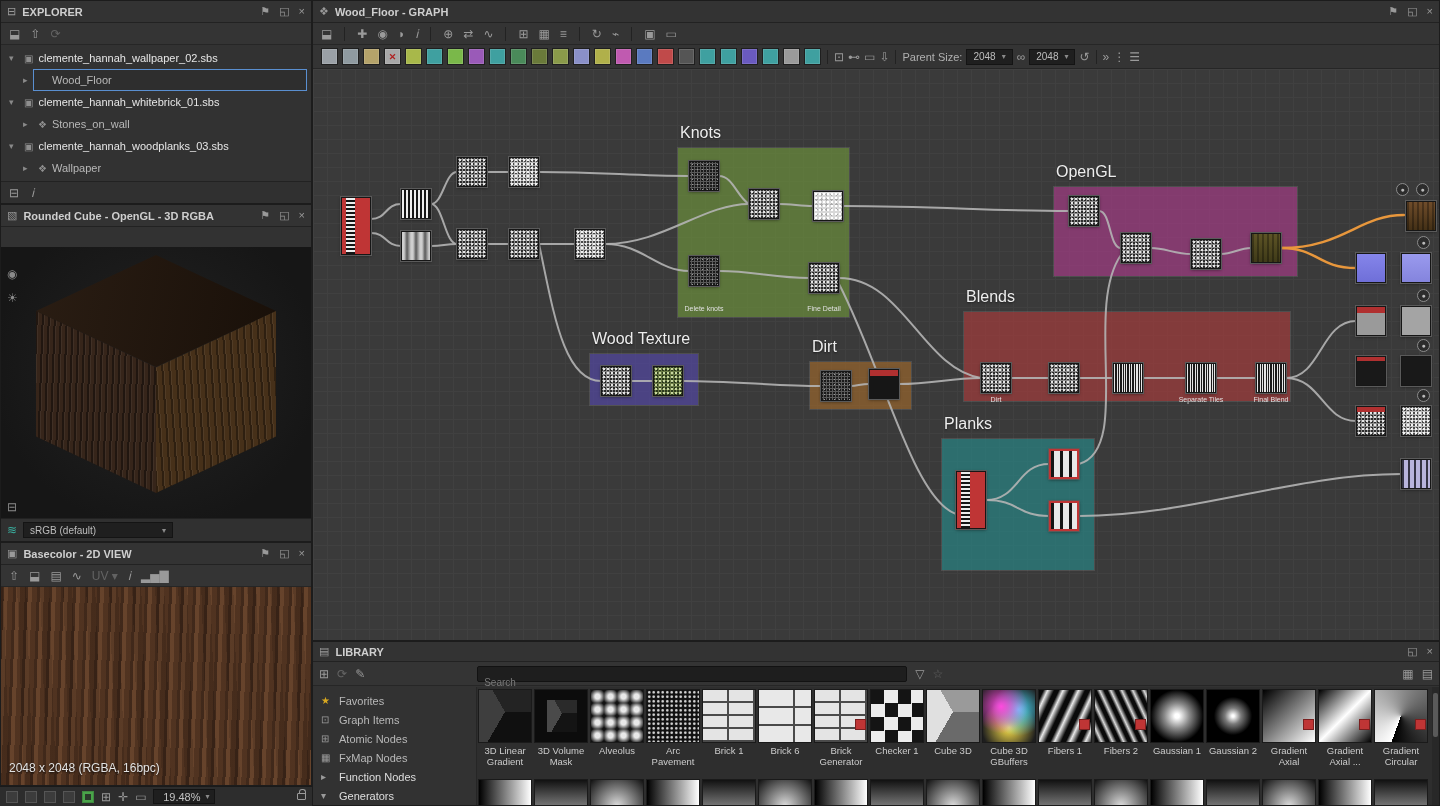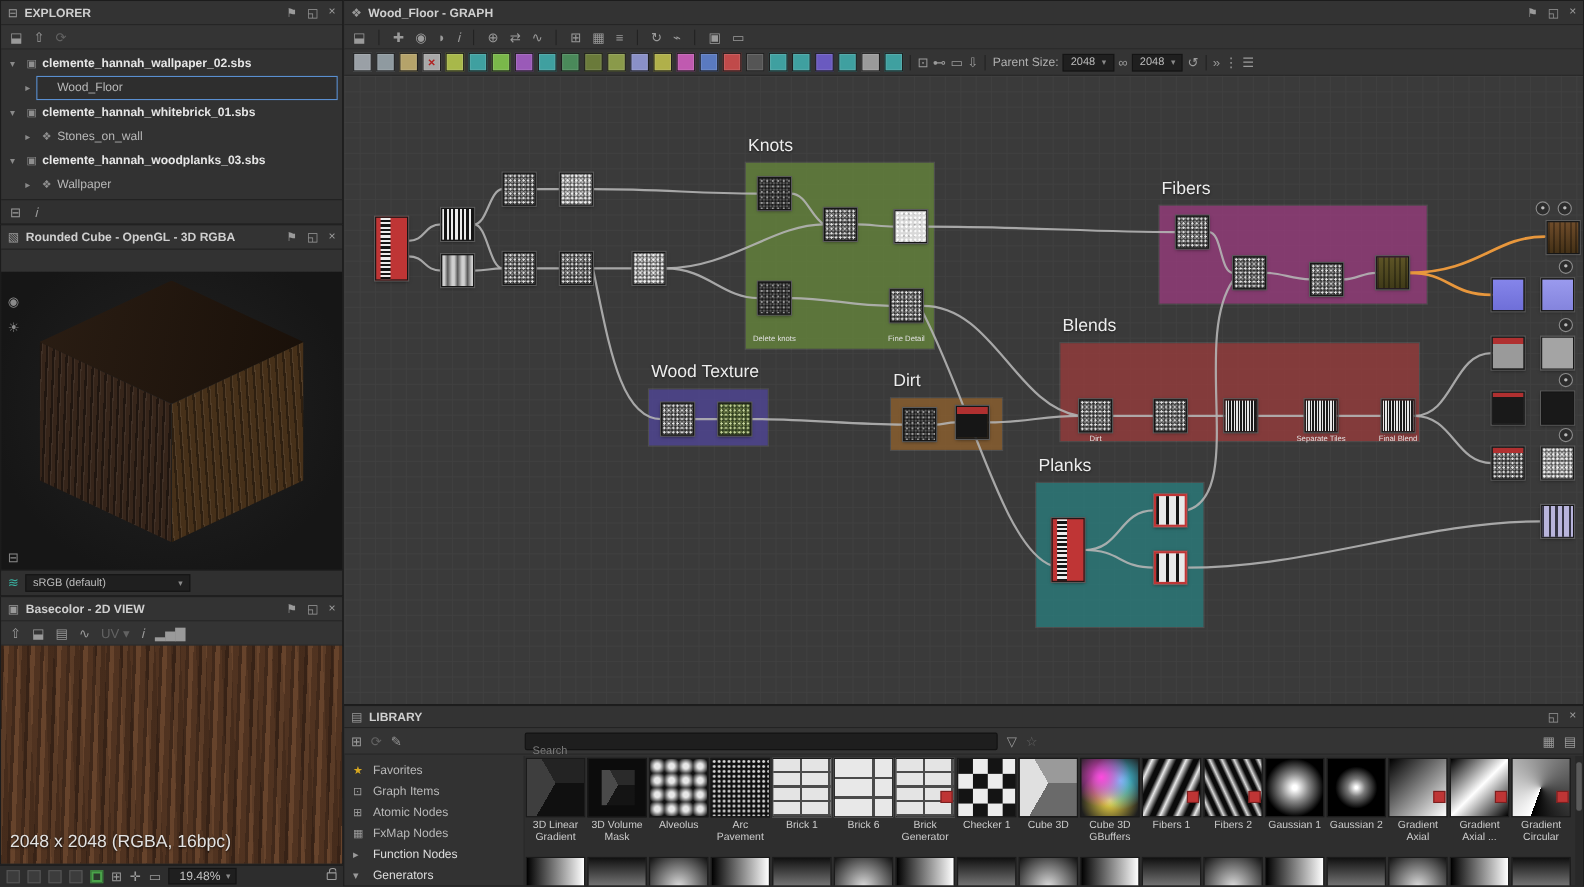--- a/index.html
+++ b/index.html
@@ -24,21 +24,21 @@
   .tico { font-size:12px; color:#9a9a9a; cursor:pointer; line-height:1; }
   .sep { width:1px; height:14px; background:#222; margin:0 2px; }
 
   
   #explorer { left:0; top:0; width:312px; height:204px; }
   #explorer .tbar { height:22px; }
   .tree { padding-top:2px; }
   .trow { height:22px; display:flex; align-items:center; gap:5px; padding-left:8px; position:relative; }
   .trow .chev { width:10px; color:#8a8a8a; font-size:9px; }
   .trow .nico { color:#8f8f8f; font-size:10px; }
-  .trow.pkg span.lbl { color:#e6e6e6; font-weight:bold; }
+  .trow.pkg span.lbl { color:#e6e6e6; font-weight:normal; }
   .trow.sub { padding-left:22px; }
   .trow.sel .selbox { position:absolute; left:32px; right:4px; top:0; bottom:0;
       border:1px solid #5a8fd0; background:#2e2e2e; }
   .trow .lbl { position:relative; z-index:1; }
   .expfoot { position:absolute; left:0; bottom:0; height:22px; width:100%;
       border-top:1px solid #222; display:flex; align-items:center; gap:12px; padding:0 8px;
       background:#303030; color:#9a9a9a; }
 
   
   #view3d { left:0; top:204px; width:312px; height:338px; }
@@ -71,21 +71,21 @@
   
   #view2d { left:0; top:542px; width:312px; height:244px; }
   #view2d .tbar { height:22px; }
   .dim { opacity:.45; }
   .vp2d { position:absolute; left:0; top:44px; width:310px; height:198px; overflow:hidden;
       background:#5b3c28;
       background-image:
         repeating-linear-gradient(92deg, rgba(25,12,6,.4) 0 3px, rgba(130,85,52,.28) 3px 7px, rgba(60,34,18,.35) 7px 12px),
         repeating-linear-gradient(88deg, rgba(0,0,0,.18) 0 9px, transparent 9px 23px);
   }
-  .sizeinfo { position:absolute; left:8px; bottom:10px; color:#e2e2e2; font-size:16px;
+  .sizeinfo { position:absolute; left:8px; bottom:10px; color:#e2e2e2; font-size:12px;
       text-shadow:0 1px 2px rgba(0,0,0,.8); }
 
   
   #statusbar { left:0; top:786px; width:312px; height:20px; background:#2d2d2d;
       border-top:1px solid #1a1a1a; display:flex; align-items:center; gap:7px; padding:0 6px; }
   .chip { width:12px; height:12px; background:#3c3c3c; border:1px solid #565656; cursor:pointer; }
   .chip.green { border-color:#3f8a3f; background:#2c3a2c; box-shadow:inset 0 0 0 2px #4aa44a; }
   .zoombox { background:#1f1f1f; border:1px solid #141414; height:15px; min-width:62px;
       display:flex; align-items:center; justify-content:flex-end; gap:5px; padding:0 5px; color:#c2c2c2; cursor:pointer; }
   .lock { width:9px; height:7px; border:1px solid #9a9a9a; border-radius:1px; position:relative; margin-left:auto; cursor:pointer; }
@@ -446,21 +446,21 @@
     <div class="gframe" style="left:276px;top:284px;width:110px;height:53px">
       <div class="gbg" style="background-color: rgb(82, 70, 160);"></div>
       <div class="glabel">Wood Texture</div>
     </div>
     <div class="gframe" style="left:496px;top:292px;width:103px;height:49px">
       <div class="gbg" style="background-color: rgb(150, 100, 45);"></div>
       <div class="glabel">Dirt</div>
     </div>
     <div class="gframe" style="left:740px;top:117px;width:245px;height:91px">
       <div class="gbg" style="background-color: rgb(160, 60, 130);"></div>
-      <div class="glabel">Fibers</div>
+      <div class="glabel">OpenGL</div>
     </div>
     <div class="gframe" style="left:650px;top:242px;width:328px;height:91px">
       <div class="gbg" style="background-color: rgb(160, 60, 60);"></div>
       <div class="glabel">Blends</div>
     </div>
     <div class="gframe" style="left:628px;top:369px;width:154px;height:133px">
       <div class="gbg" style="background-color: rgb(40, 130, 130);"></div>
       <div class="glabel">Planks</div>
     </div>
 

